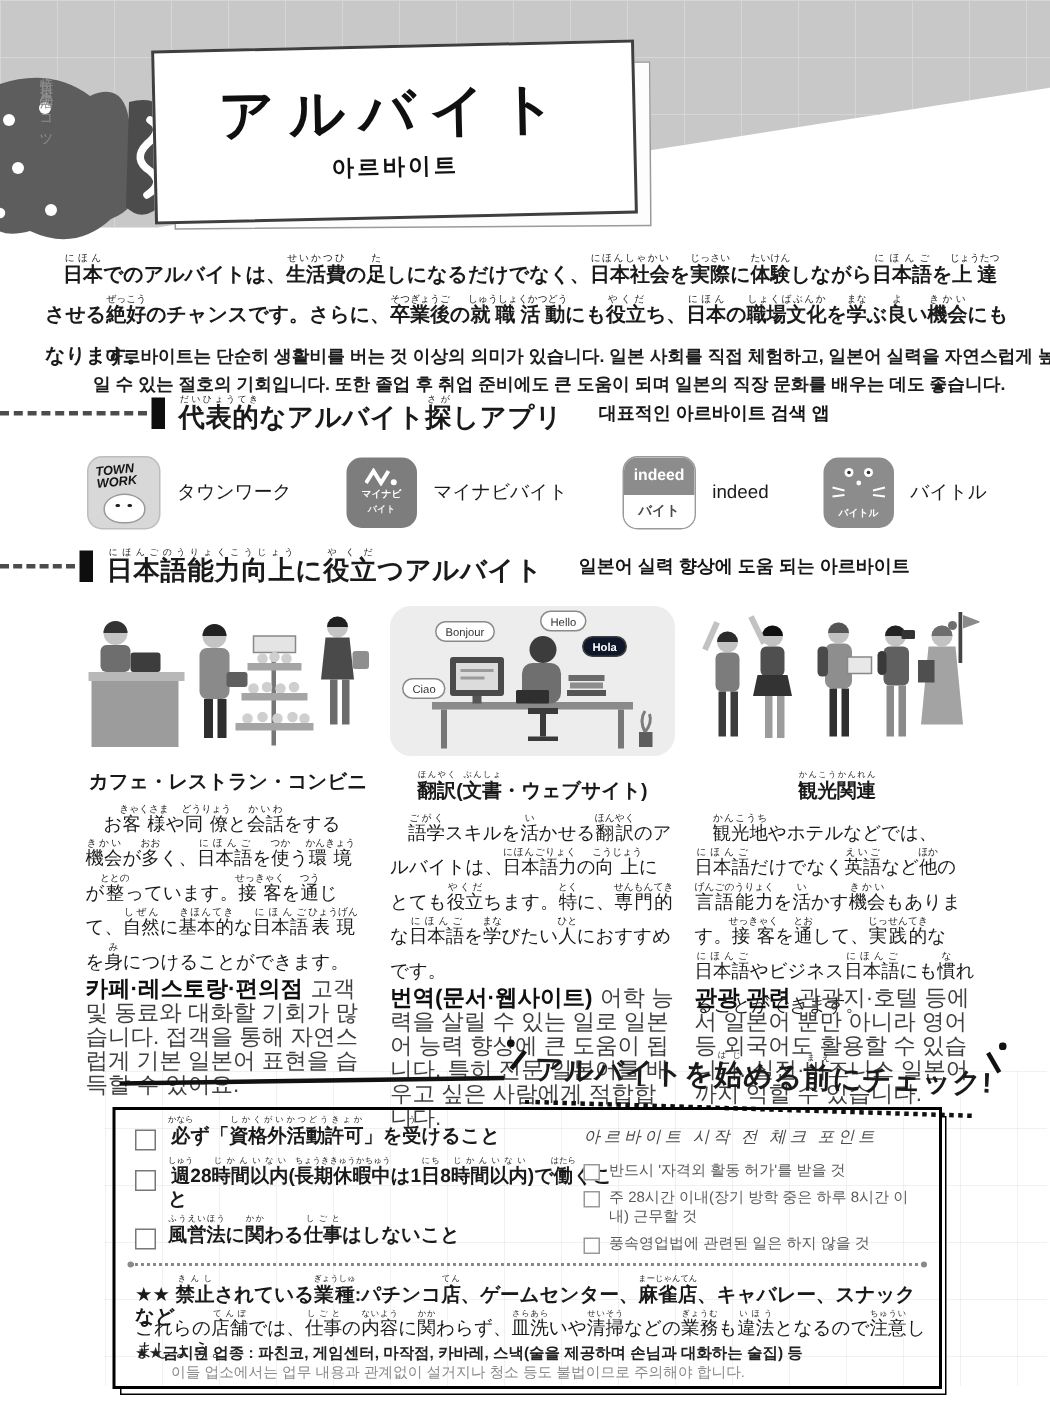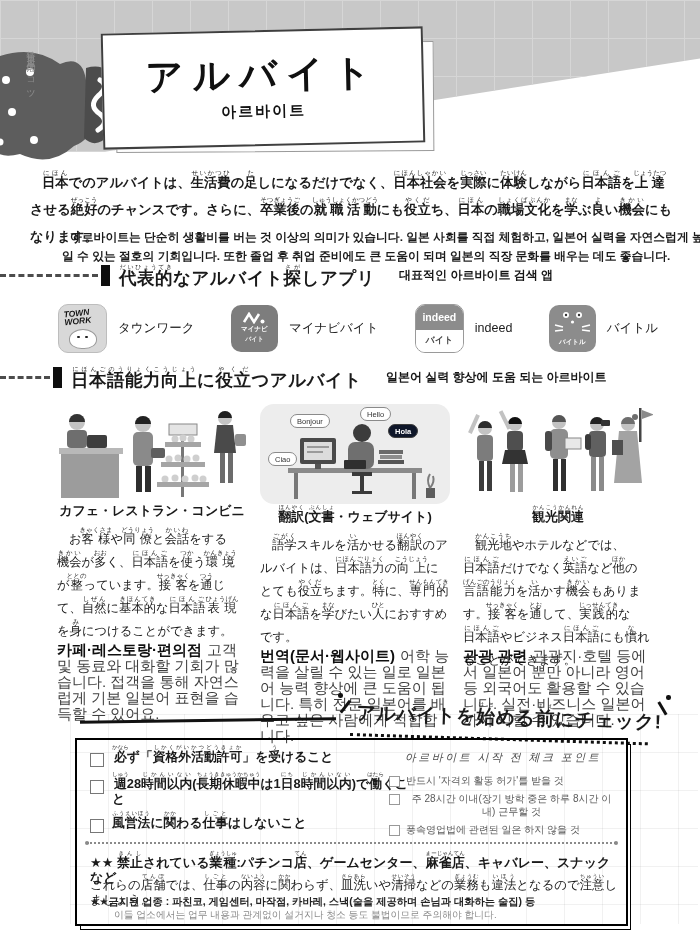--- a/index.html
+++ b/index.html
@@ -58,21 +58,21 @@
   .in-bot{flex:1;background:#fff;color:#4a4a4a;font-weight:bold;font-size:9px;
         display:flex;align-items:center;justify-content:center;}
   .ic-bt{background:#8c8c8c;}
   .bt-label{position:absolute;left:0;right:0;bottom:5px;text-align:center;color:#fff;
         font-size:6.5px;font-weight:bold;}
   
   .cols{position:absolute;left:57px;top:404px;width:598px;display:flex;gap:13px;}
   .col{width:190px;}
   .illus{height:100px;position:relative;}
   .illus.boxed{background:#ededed;border-radius:14px;}
-  .col-title{text-align:center;font-weight:bold;font-size:13px;line-height:1.15;}
+  .col-title{text-align:center;font-weight:bold;font-size:13px;margin-top:10px;line-height:1.15;}
   .col-title rt{font-size:5.5px;}
   .col-ja{margin-top:7px;font-size:12.3px;line-height:23px;text-indent:12px;height:110px;}
   .col-ko{margin-top:6px;font-size:15px;line-height:16px;color:#3f3f3f;}
   .ko-lead{font-weight:bold;color:#0f0f0f;margin-right:5px;}
   .bub{position:absolute;background:#fff;border:1px solid #8a8a8a;border-radius:7px;
         font-size:7.5px;padding:1.5px 6px;color:#333;}
   .bub.dark{background:#0f172a;border-color:#3f3f3f;color:#fff;font-weight:bold;}
   
   .grid-backdrop{position:absolute;left:70px;top:714px;width:628px;height:210px;
         background-image:linear-gradient(rgba(0,0,0,0.055) 1px,transparent 1px),
@@ -89,21 +89,21 @@
   .ck-title rt{font-size:5.5px;}
   .ck-dotted{position:absolute;left:350px;top:733px;width:298px;border-top:3px dotted #111;
         transform:rotate(1.8deg);transform-origin:left top;}
   .ck-box-frame{position:absolute;left:75px;top:738px;width:549px;height:184px;border:2.2px solid #000;
         box-shadow:4px 5px 0 -2px #fff,4px 5px 0 -1px #000;}
   .ck-ja-list{position:absolute;left:13px;top:4px;width:330px;}
   .ck-row{display:flex;gap:8px;margin-bottom:4px;align-items:flex-start;}
   .ck-sq{width:12px;height:12px;border:1.6px solid #777;background:#fff;flex:none;margin-top:9px;}
   .ck-ja-text{font-size:12.8px;font-weight:bold;line-height:1.15;}
   .ck-ja-text rt{font-size:5.5px;}
-  .ck-ko-panel{position:absolute;left:312px;top:10px;width:228px;text-align:center;}
+  .ck-ko-panel{position:absolute;left:312px;top:10px;width:228px;}
   .ck-ko-head{font-size:11px;letter-spacing:2.5px;color:#4a4a4a;font-style:italic;
         font-family:"Liberation Serif","DejaVu Serif",serif;margin-bottom:9px;}
   .ck-ko-row{display:flex;gap:6px;margin-bottom:5px;align-items:flex-start;}
   .ck-sq-sm{width:9px;height:9px;border:1.2px solid #999;background:#fff;flex:none;margin-top:2px;}
   .ck-ko-text{font-size:10px;color:#5a5a5a;line-height:1.3;}
   .ck-div{position:absolute;left:10px;right:10px;top:102px;border-top:2px dotted #8a8a8a;}
   .ck-div::before,.ck-div::after{content:"";position:absolute;top:-3px;width:4px;height:4px;border-radius:50%;background:#8a8a8a;}
   .ck-div::before{left:-2px;} .ck-div::after{right:-2px;}
   .ck-banned-ja{position:absolute;left:13px;top:110px;width:525px;font-size:13px;font-weight:bold;line-height:1.15;}
   .ck-banned-ja rt{font-size:5.5px;}

